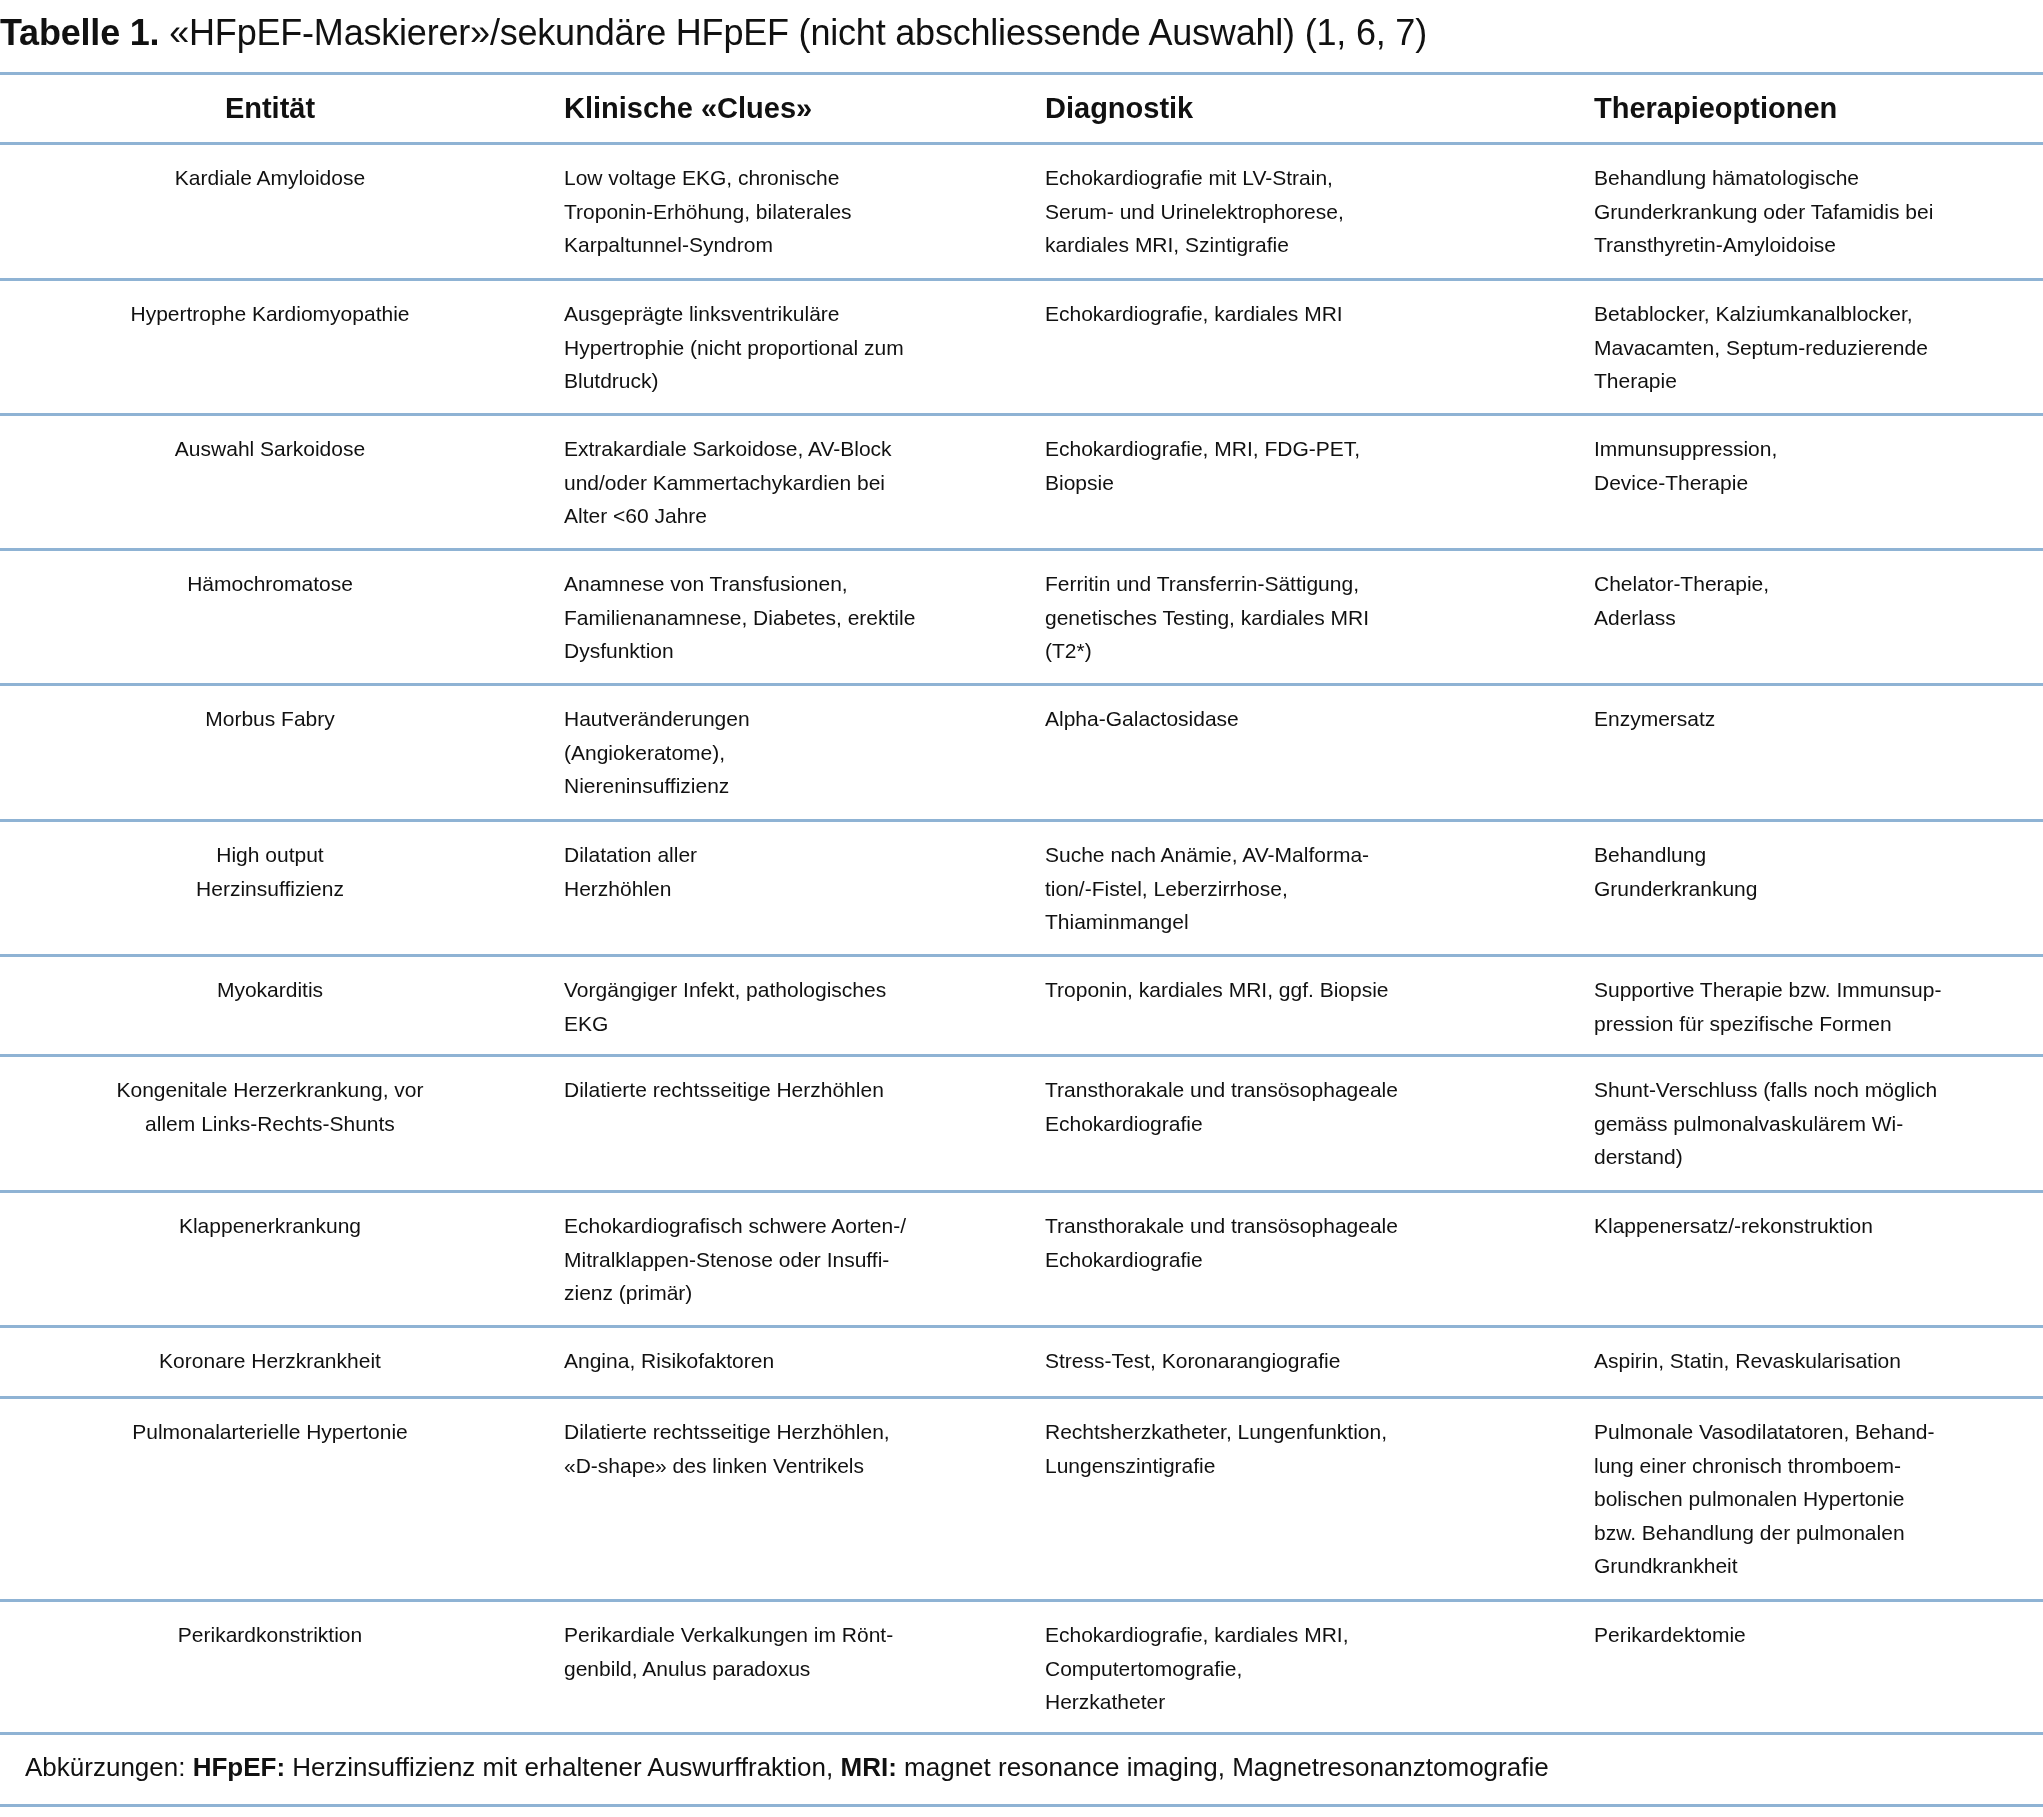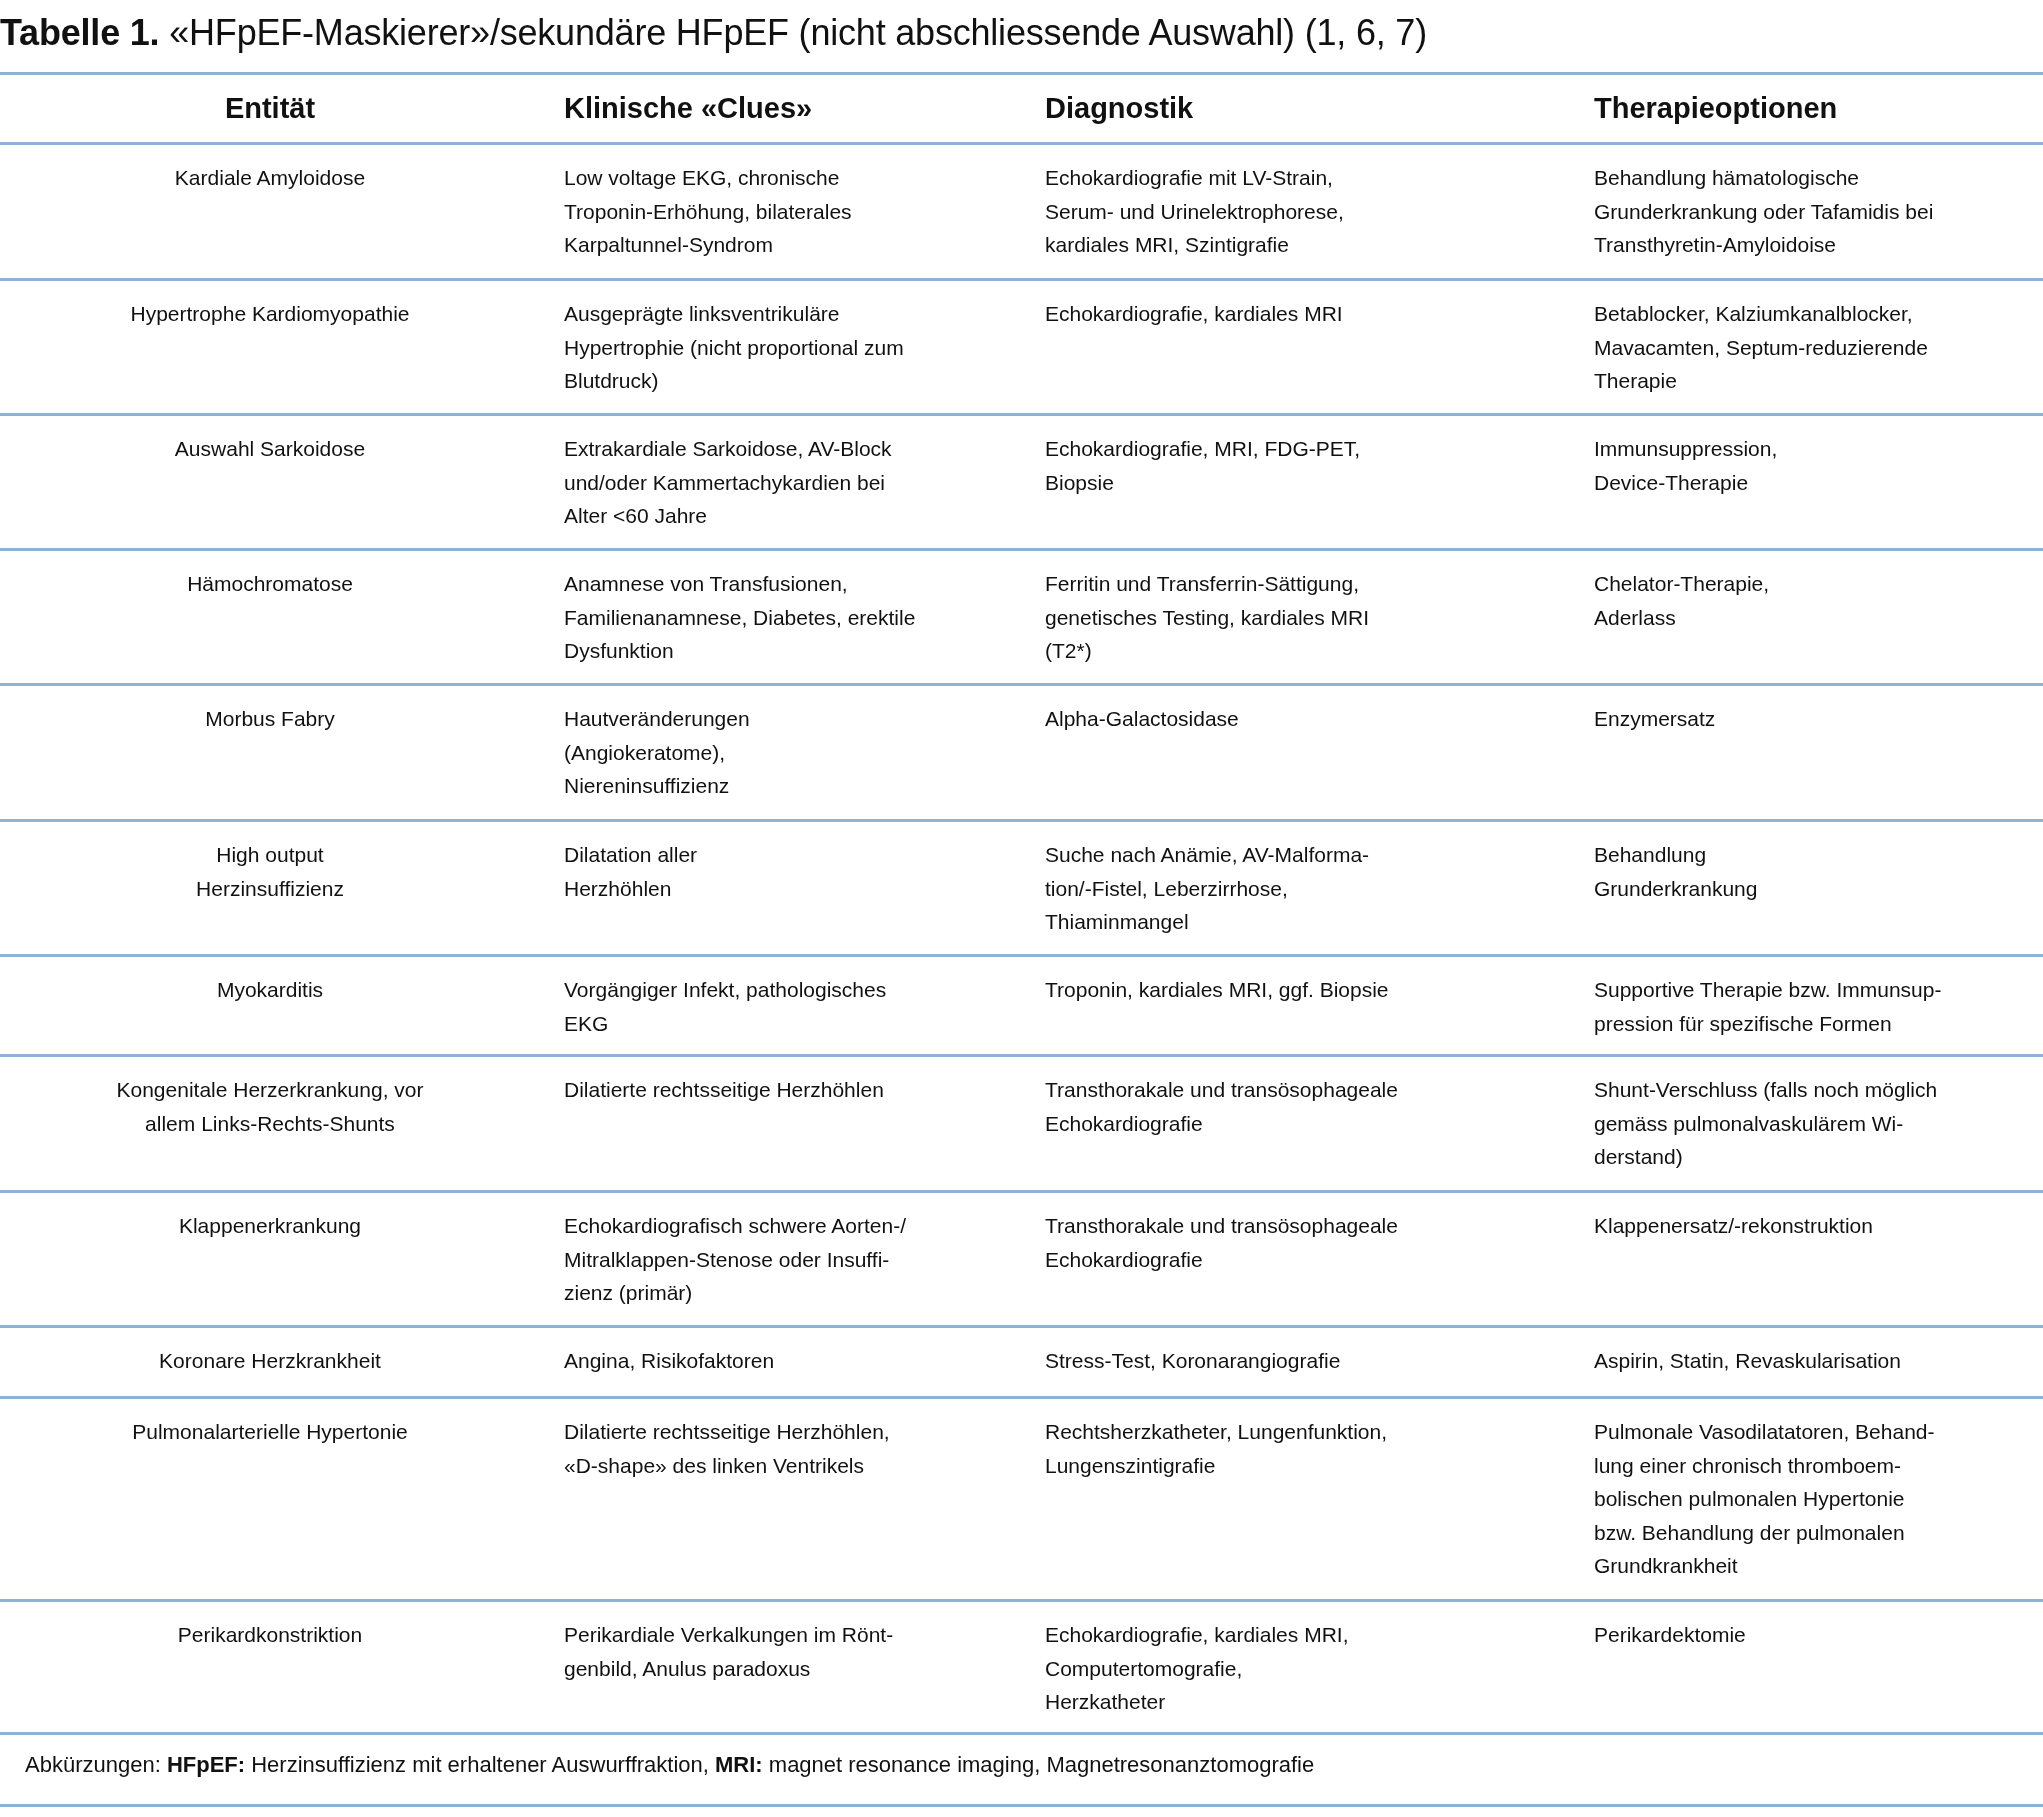--- a/index.html
+++ b/index.html
@@ -8,21 +8,21 @@
   .caption { position: absolute; left: 0; top: 12px; font-size: 36px; white-space: nowrap; letter-spacing: -0.2px; }
   .caption .lbl { font-weight: bold; }
   .hline { position: absolute; left: 0; width: 2043px; height: 3px; background: #8fb3d4; }
   .row { position: absolute; left: 0; width: 2043px; }
   .cell { position: absolute; top: 0; font-size: 21px; line-height: 33.6px; white-space: pre-line; }
   .c0 { left: 25px; width: 490px; text-align: center; }
   .c1 { left: 552px; width: 490px; margin-left: 12px; }
   .c2 { left: 1045px; width: 490px; }
   .c3 { left: 1594px; width: 480px; }
   .head .cell { font-weight: bold; font-size: 29px; }
-  .footer { position: absolute; left: 25px; top: 1752px; font-size: 22px; white-space: nowrap; text-align: right; }
+  .footer { position: absolute; left: 25px; top: 1752px; font-size: 26px; white-space: nowrap; text-align: right; }
   .footer b { font-weight: bold; }
 </style>
 </head>
 <body>
 
 <div class="caption">
   <span class="lbl">Tabelle 1.</span>
   <span>«HFpEF-Maskierer»/sekundäre HFpEF (nicht abschliessende Auswahl) (1, 6, 7)</span>
 </div>
 

